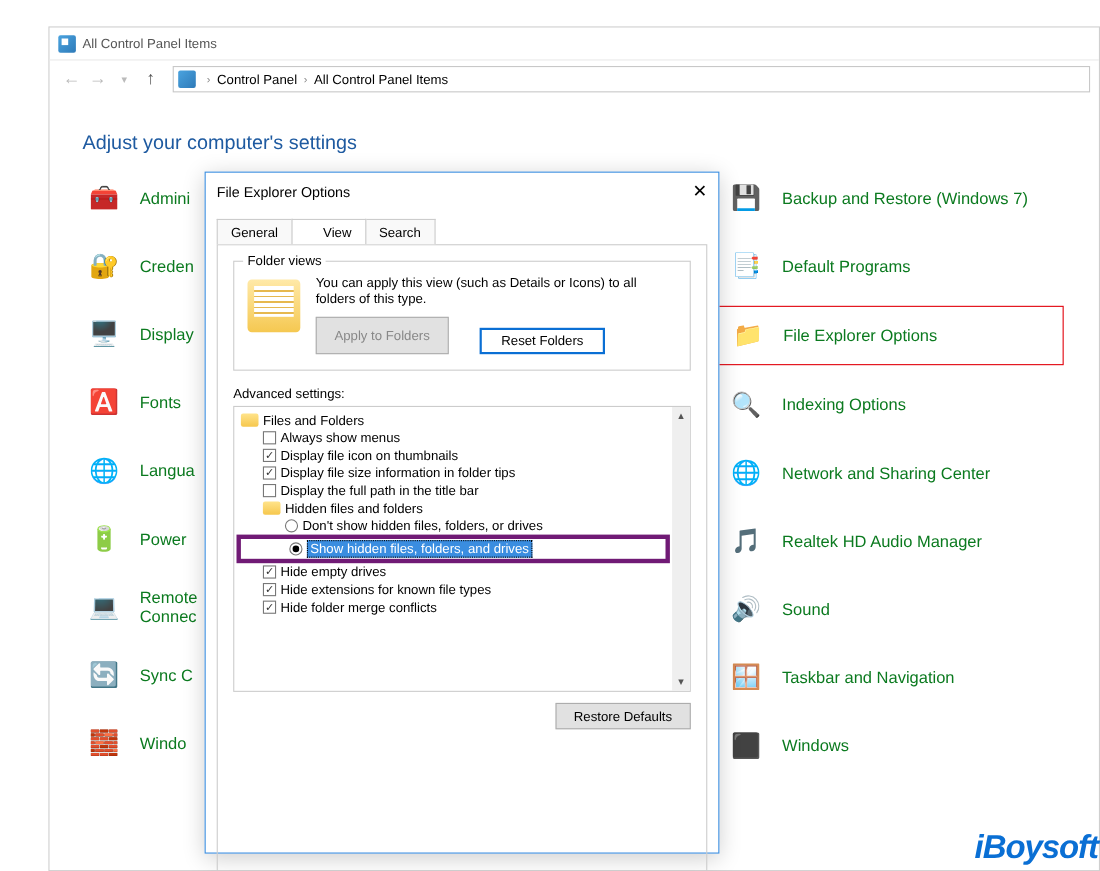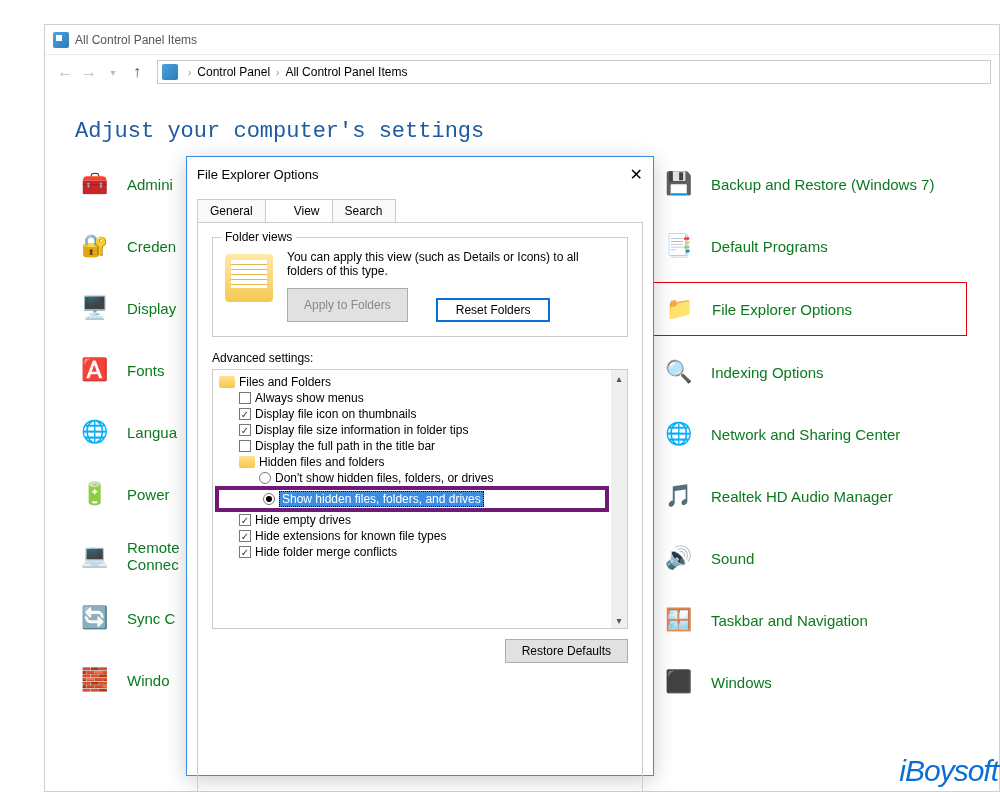--- a/index.html
+++ b/index.html
@@ -13,21 +13,21 @@
 
 
 .navrow { height: 34px; display: flex; align-items: center; padding: 0 8px; }
 .navbtn { width: 24px; height: 24px; display: flex; align-items: center; justify-content: center; color: #bbb; font-size: 16px; cursor: default; }
 .navbtn.up { color: #555; }
 .addressbar { flex: 1; height: 24px; border: 1px solid #c8c8c8; margin-left: 8px; display: flex; align-items: center; font-size: 12px; padding: 0 4px; }
 .addressbar .cp-icon { width: 16px; height: 16px; margin-right: 4px; background: linear-gradient(135deg,#4aa3df,#2e7ab8); border-radius: 2px; }
 .addressbar .sep { margin: 0 6px; color: #888; font-size: 10px; }
 
 
-.heading { color: #1e5aa0; font-size: 22px; font-weight: 400; padding: 30px 0 10px 30px; font-family: Liberation Mono, monospace; }
+.heading { color: #1e5aa0; font-size: 18px; font-weight: 400; padding: 30px 0 10px 30px; }
 
 
 .cp-grid { display: flex; padding: 10px 30px; gap: 40px; }
 .cp-col { display: flex; flex-direction: column; gap: 22px; }
 .cp-col.left { width: 130px; }
 .cp-col.right { width: 300px; margin-left: auto; margin-right: 10px; }
 .cp-item { display: flex; align-items: center; gap: 12px; color: #0b7a1f; font-size: 15px; cursor: pointer; }
 .cp-item .ico { width: 40px; height: 40px; display: flex; align-items: center; justify-content: center; font-size: 22px; flex-shrink: 0; }
 .cp-item.highlight { border: 1px solid #e2000b; padding: 6px 8px; margin: -6px -8px; }
 
@@ -64,21 +64,21 @@
 .rb { width: 12px; height: 12px; border: 1px solid #777; border-radius: 50%; display: inline-flex; align-items: center; justify-content: center; flex-shrink: 0; }
 .rb .dot { width: 6px; height: 6px; background: #000; border-radius: 50%; }
 .sel-highlight { background: #3a8de0; border: 1px dotted #000; padding: 0 2px; color: #fff; }
 .red-box { border: 4px solid #701a75; }
 
 .restore-row { display: flex; justify-content: flex-end; margin-top: 10px; }
 .dlg-actions { display: flex; justify-content: flex-end; gap: 8px; padding: 8px 18px 14px 0; }
 .dlg-actions .btn { width: 78px; text-align: center; }
 
 
-.watermark { position: absolute; right: 2px; bottom: 4px; font-weight: 400; font-style: italic; color: #0a6fd4; font-size: 30px; letter-spacing: -1px; }
+.watermark { position: absolute; right: 2px; bottom: 4px; font-weight: 700; font-style: italic; color: #0a6fd4; font-size: 30px; letter-spacing: -1px; }
 </style>
 </head>
 <body>
 
 <div class="window">
   <div class="titlebar">
     <span class="cp-icon"></span>
     <span>All Control Panel Items</span>
   </div>
 

